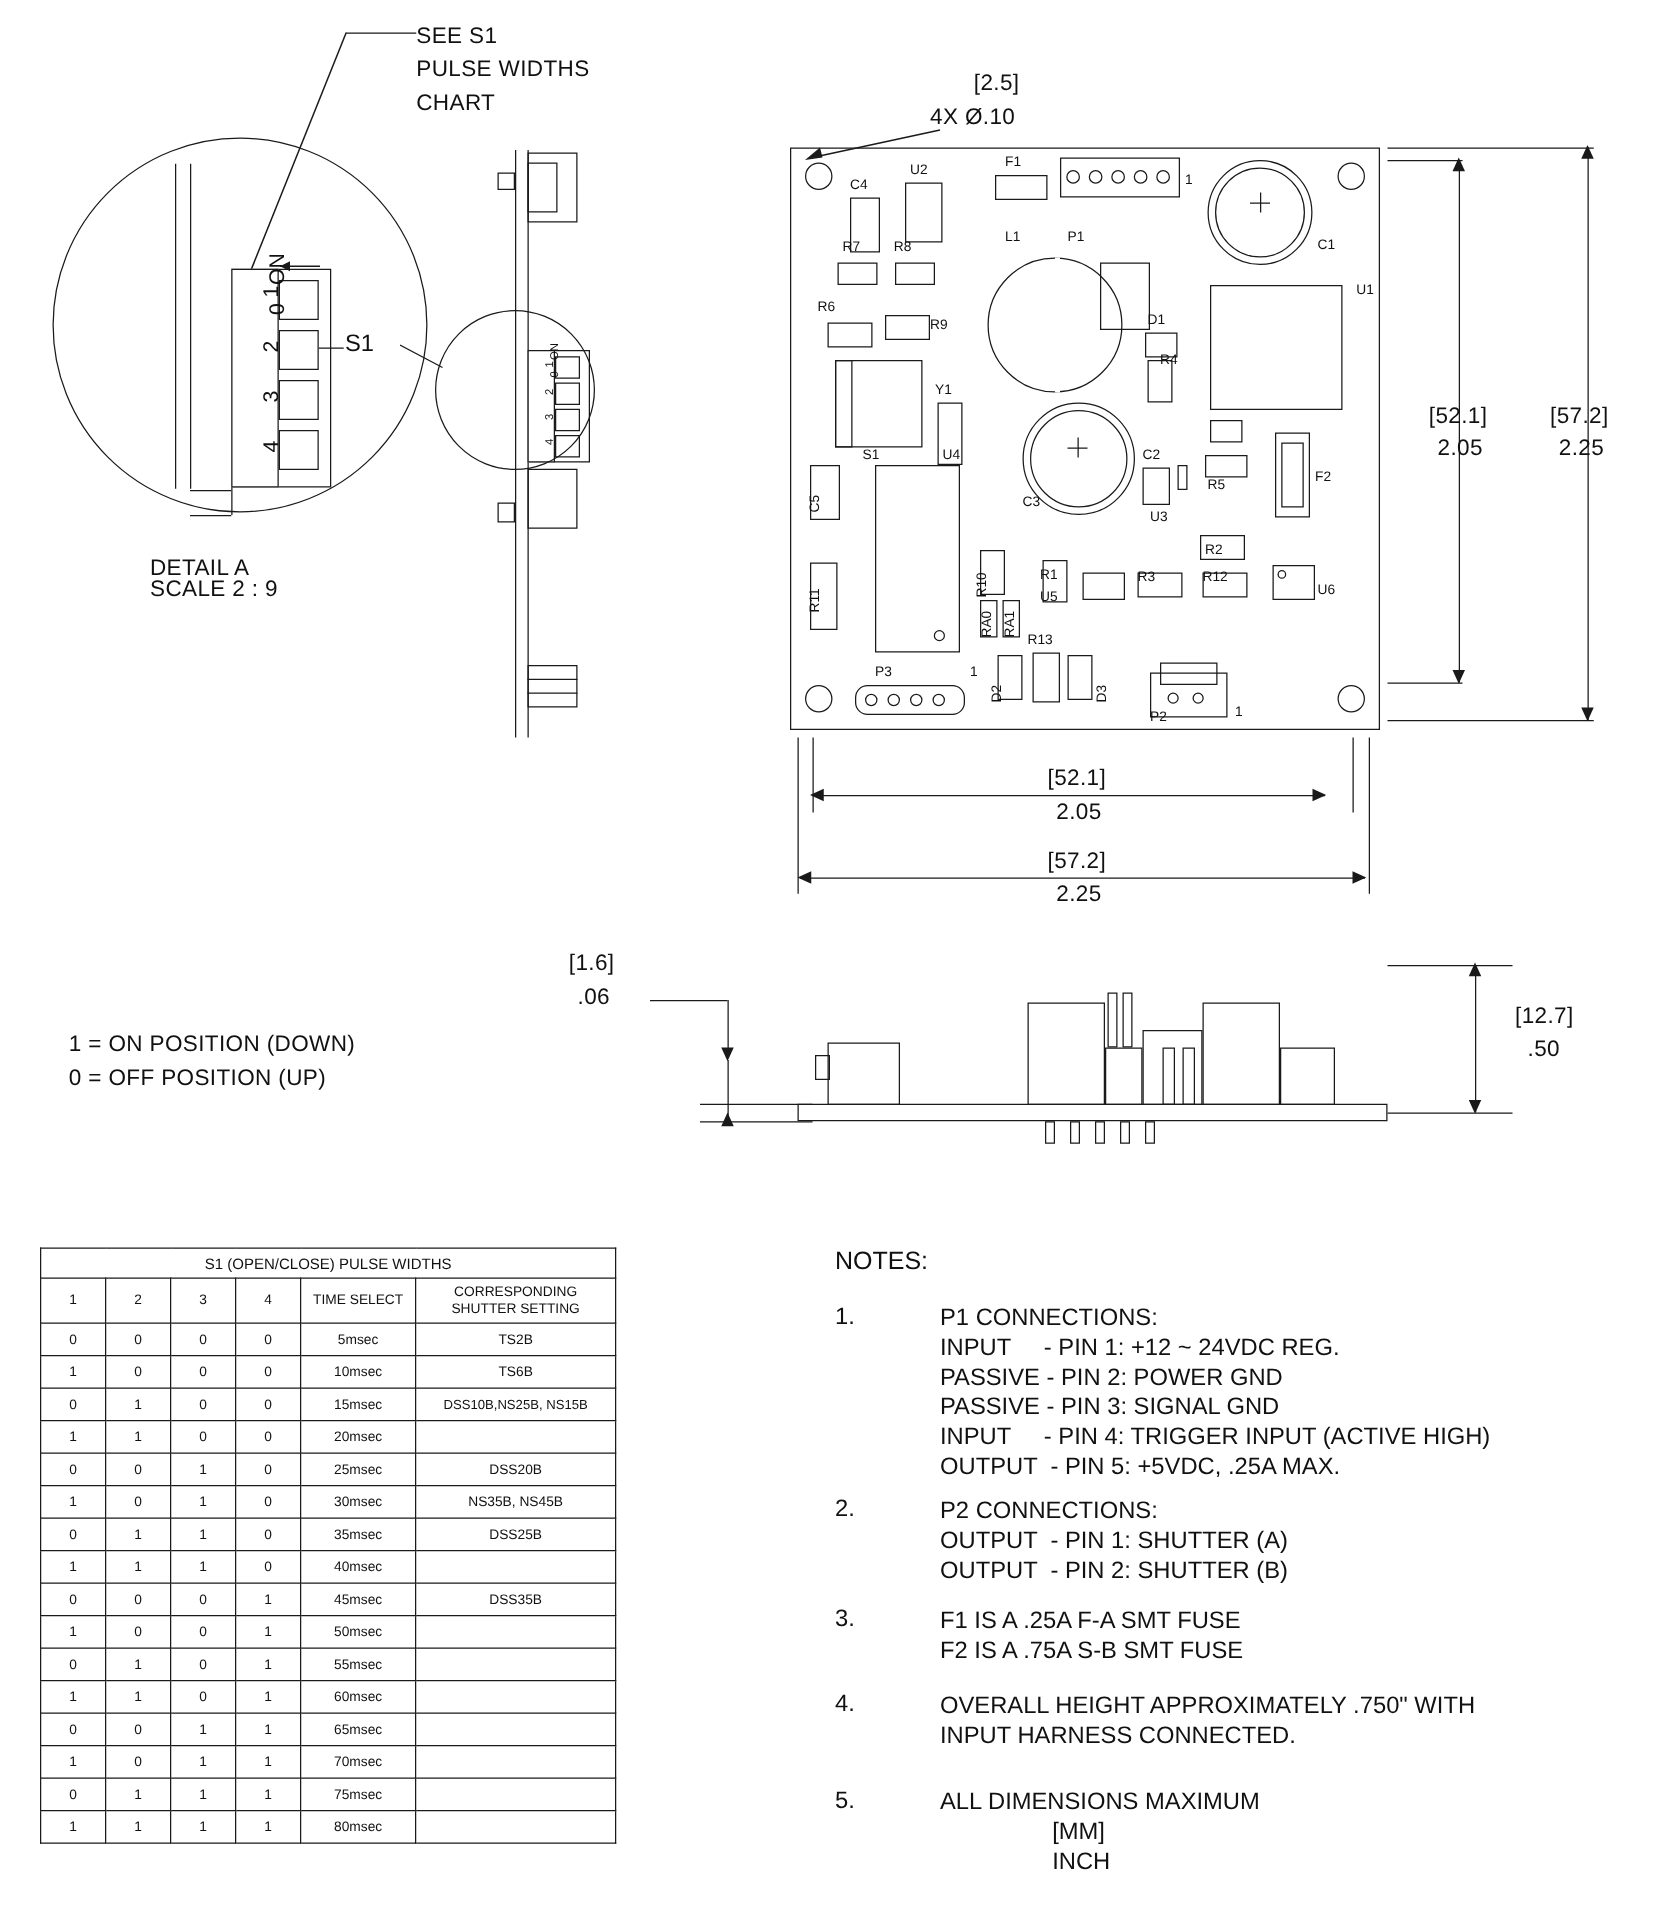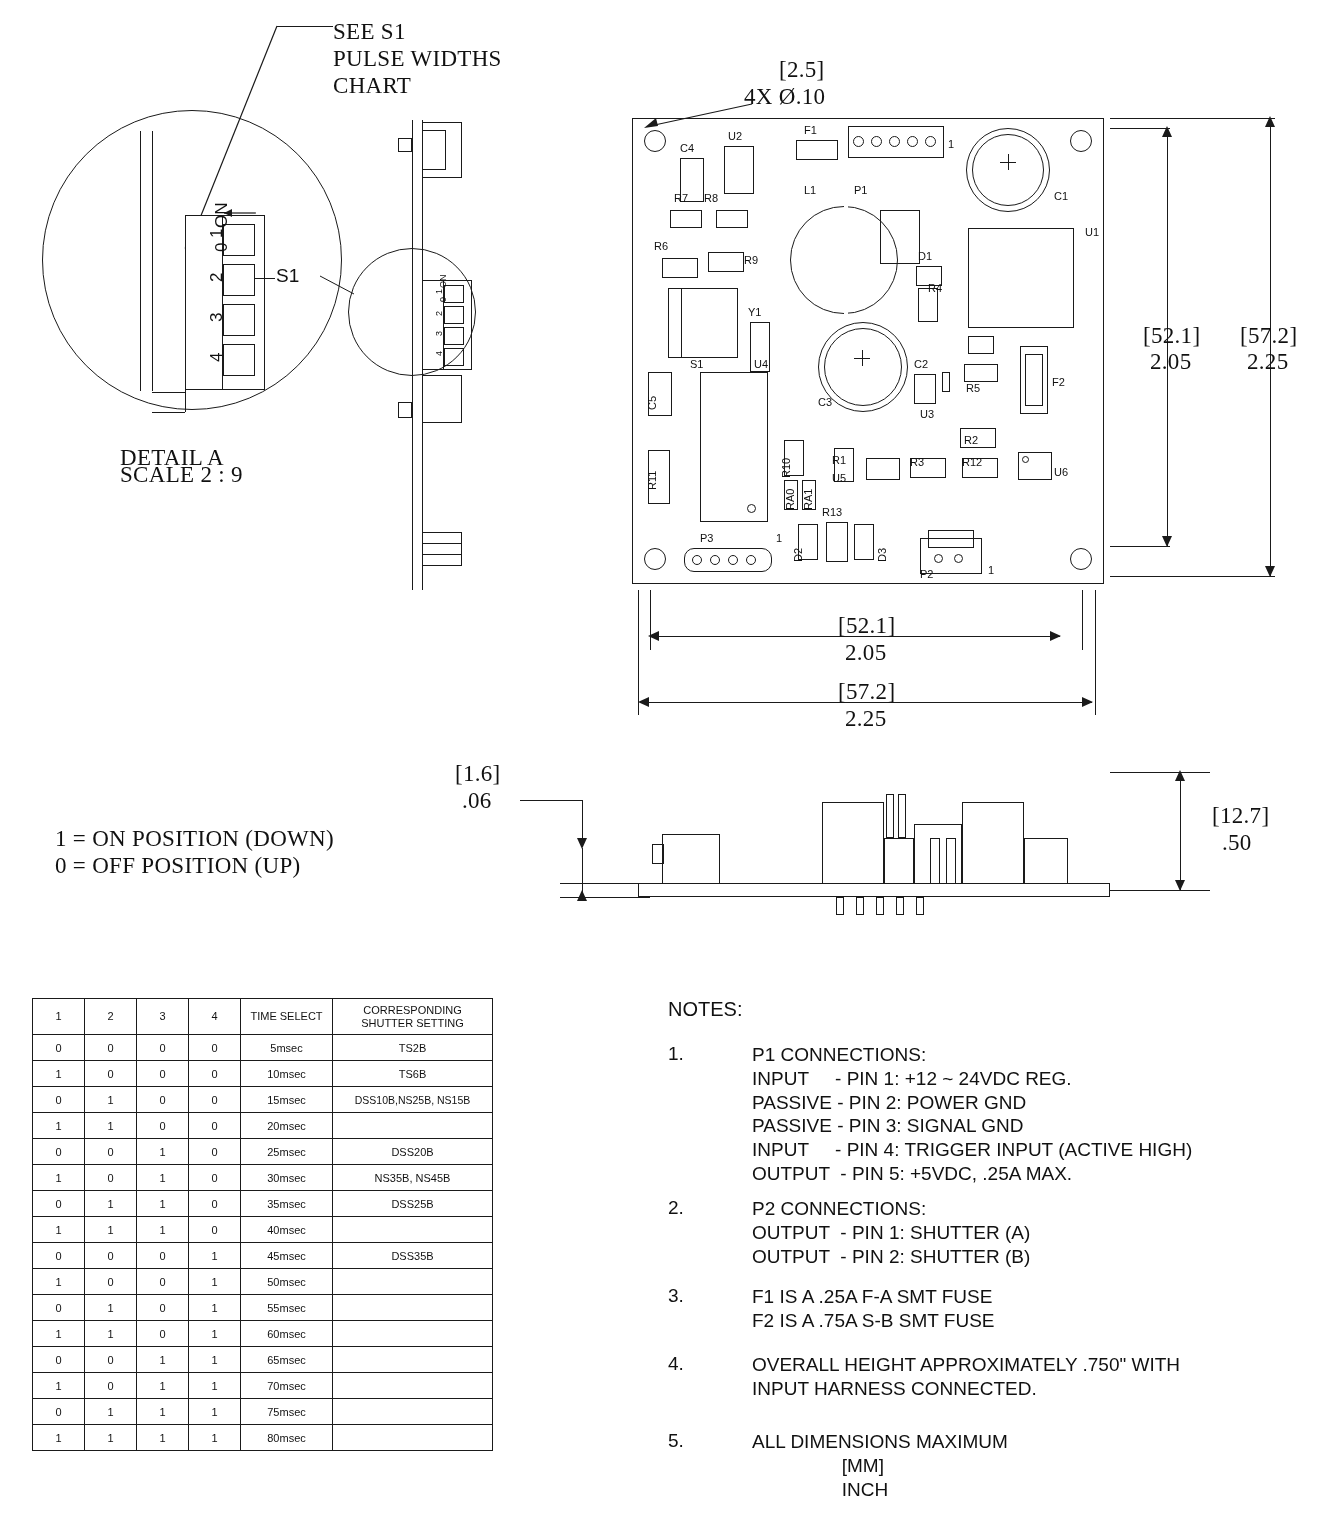--- a/index.html
+++ b/index.html
@@ -16,21 +16,21 @@
   .txt { white-space:pre; line-height:1.22; }
 
   
   .line-h { position:absolute; background:#1a1a1a; height:1px; }
   .line-v { position:absolute; background:#1a1a1a; width:1px; }
   .rect { position:absolute; border:1px solid #1a1a1a; }
   .rect-thick { position:absolute; border:1.6px solid #1a1a1a; }
   .circ { position:absolute; border:1px solid #1a1a1a; border-radius:50%; }
 
   
-  .t20 { font-size:23px; letter-spacing:.3px;font-family:Liberation Serif, serif; }
+  .t20 { font-size:18px; letter-spacing:.3px; }
   .t19 { font-size:19px; }
   .t17 { font-size:17px; }
   .t9  { font-size:9px; }
 
   
   .ptable { position:absolute; border-collapse:collapse; }
   .ptable td, .ptable th {
     border:1px solid #1a1a1a;
     font-size:11px;
     text-align:center;
@@ -240,21 +240,21 @@
   <div class="circ" style="left:322px;top:444px;width:9px;height:9px;"></div>
 
   <div class="ref" style="left:48px;top:32px;">C4</div>
   <div class="ref" style="left:96px;top:20px;">U2</div>
   <div class="ref" style="left:172px;top:14px;">F1</div>
   <div class="ref" style="left:316px;top:28px;">1</div>
   <div class="ref" style="left:422px;top:80px;">C1</div>
   <div class="ref" style="left:172px;top:74px;">L1</div>
   <div class="ref" style="left:222px;top:74px;">P1</div>
   <div class="ref" style="left:42px;top:82px;">R7</div>
-  <div class="ref" style="left:72px;top:82px;">R8</div>
+  <div class="ref" style="left:83px;top:82px;">R8</div>
   <div class="ref" style="left:22px;top:130px;">R6</div>
   <div class="ref" style="left:112px;top:144px;">R9</div>
   <div class="ref" style="left:422px;top:116px;margin-left:31px;">U1</div>
   <div class="ref" style="left:286px;top:140px;">D1</div>
   <div class="ref" style="left:296px;top:172px;">R4</div>
   <div class="ref" style="left:116px;top:196px;">Y1</div>
   <div class="ref-rot" style="left:14px;top:300px;">C5</div>
   <div class="ref" style="left:58px;top:248px;">S1</div>
   <div class="ref" style="left:90px;top:248px;padding-left:32px;">U4</div>
   <div class="ref" style="left:186px;top:286px;">C3</div>
@@ -374,20 +374,23 @@
 <div class="abs txt t20" style="left:1212px;top:802px;">[12.7]</div>
 <div class="abs txt t20" style="left:1222px;top:829px;">.50</div>
 <div class="line-h" style="left:1110px;top:772px;width:100px;"></div>
 <div class="line-h" style="left:1110px;top:890px;width:100px;"></div>
 
 <div class="abs txt t20" style="left:55px;top:825px;">1 = ON POSITION (DOWN)</div>
 <div class="abs txt t20" style="left:55px;top:852px;">0 = OFF POSITION (UP)</div>
 
 <table class="ptable" style="left:32px;top:998px;">
   <tbody>
+    <tr class="title-row">
+      <td colspan="6">S1 (OPEN/CLOSE) PULSE WIDTHS</td>
+    </tr>
     <tr class="hdr">
       <td class="col-bit">1</td>
       <td class="col-bit">2</td>
       <td class="col-bit">3</td>
       <td class="col-bit">4</td>
       <td class="col-time">TIME SELECT</td>
       <td class="col-shut">
         <div>CORRESPONDING</div>
         <div>SHUTTER SETTING</div>
       </td>

